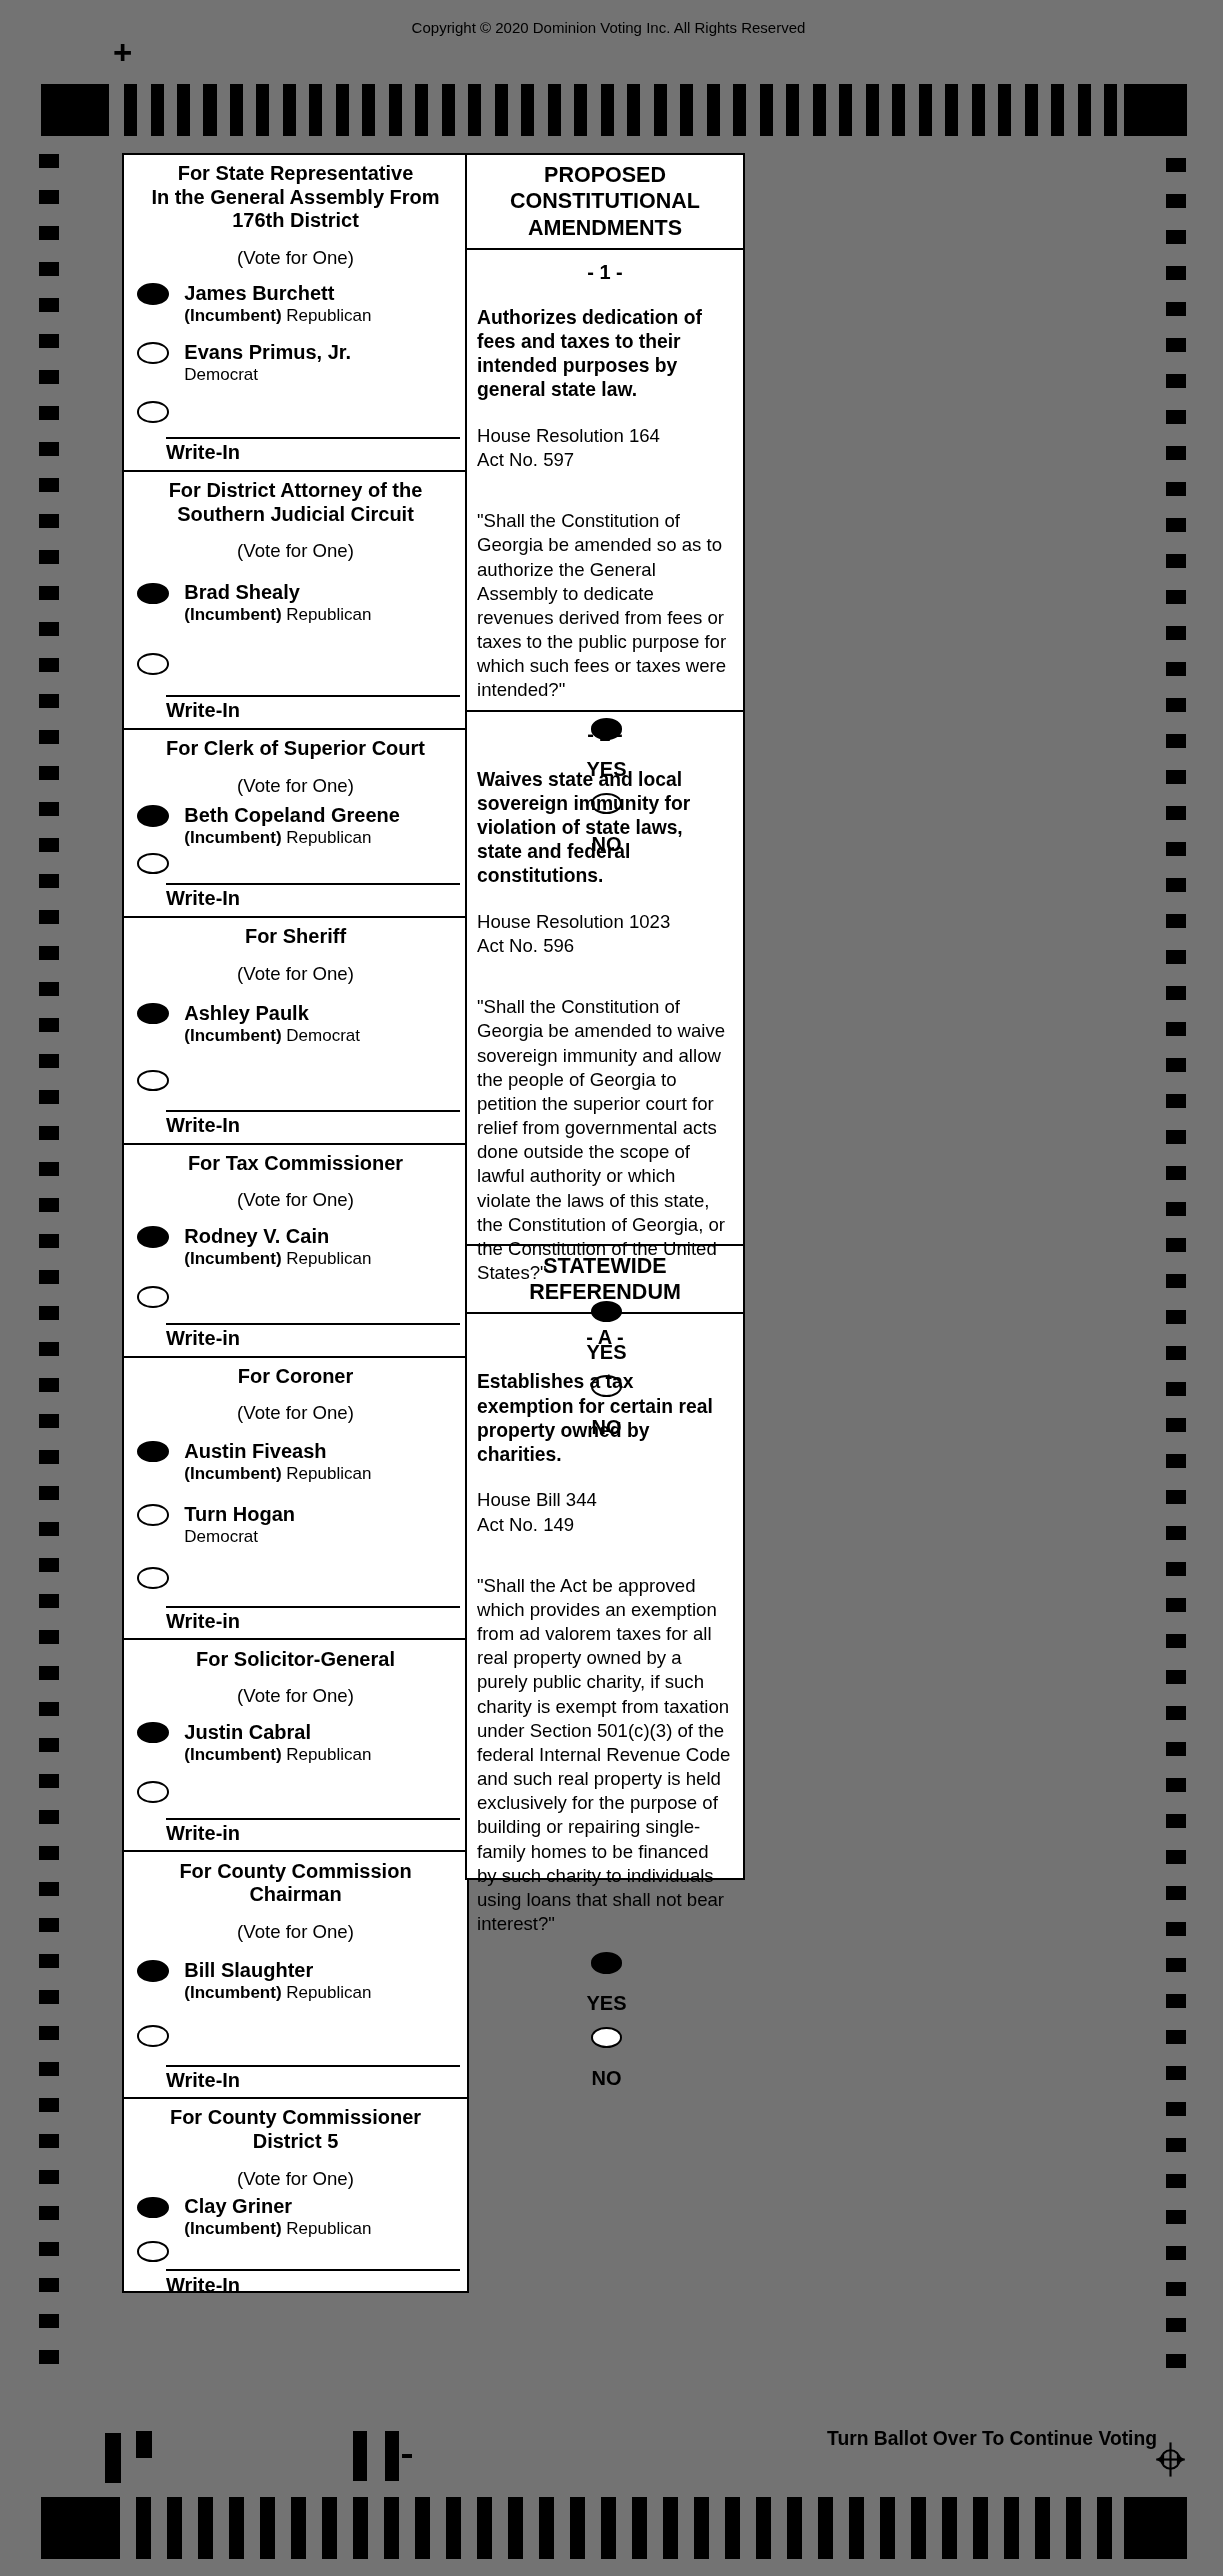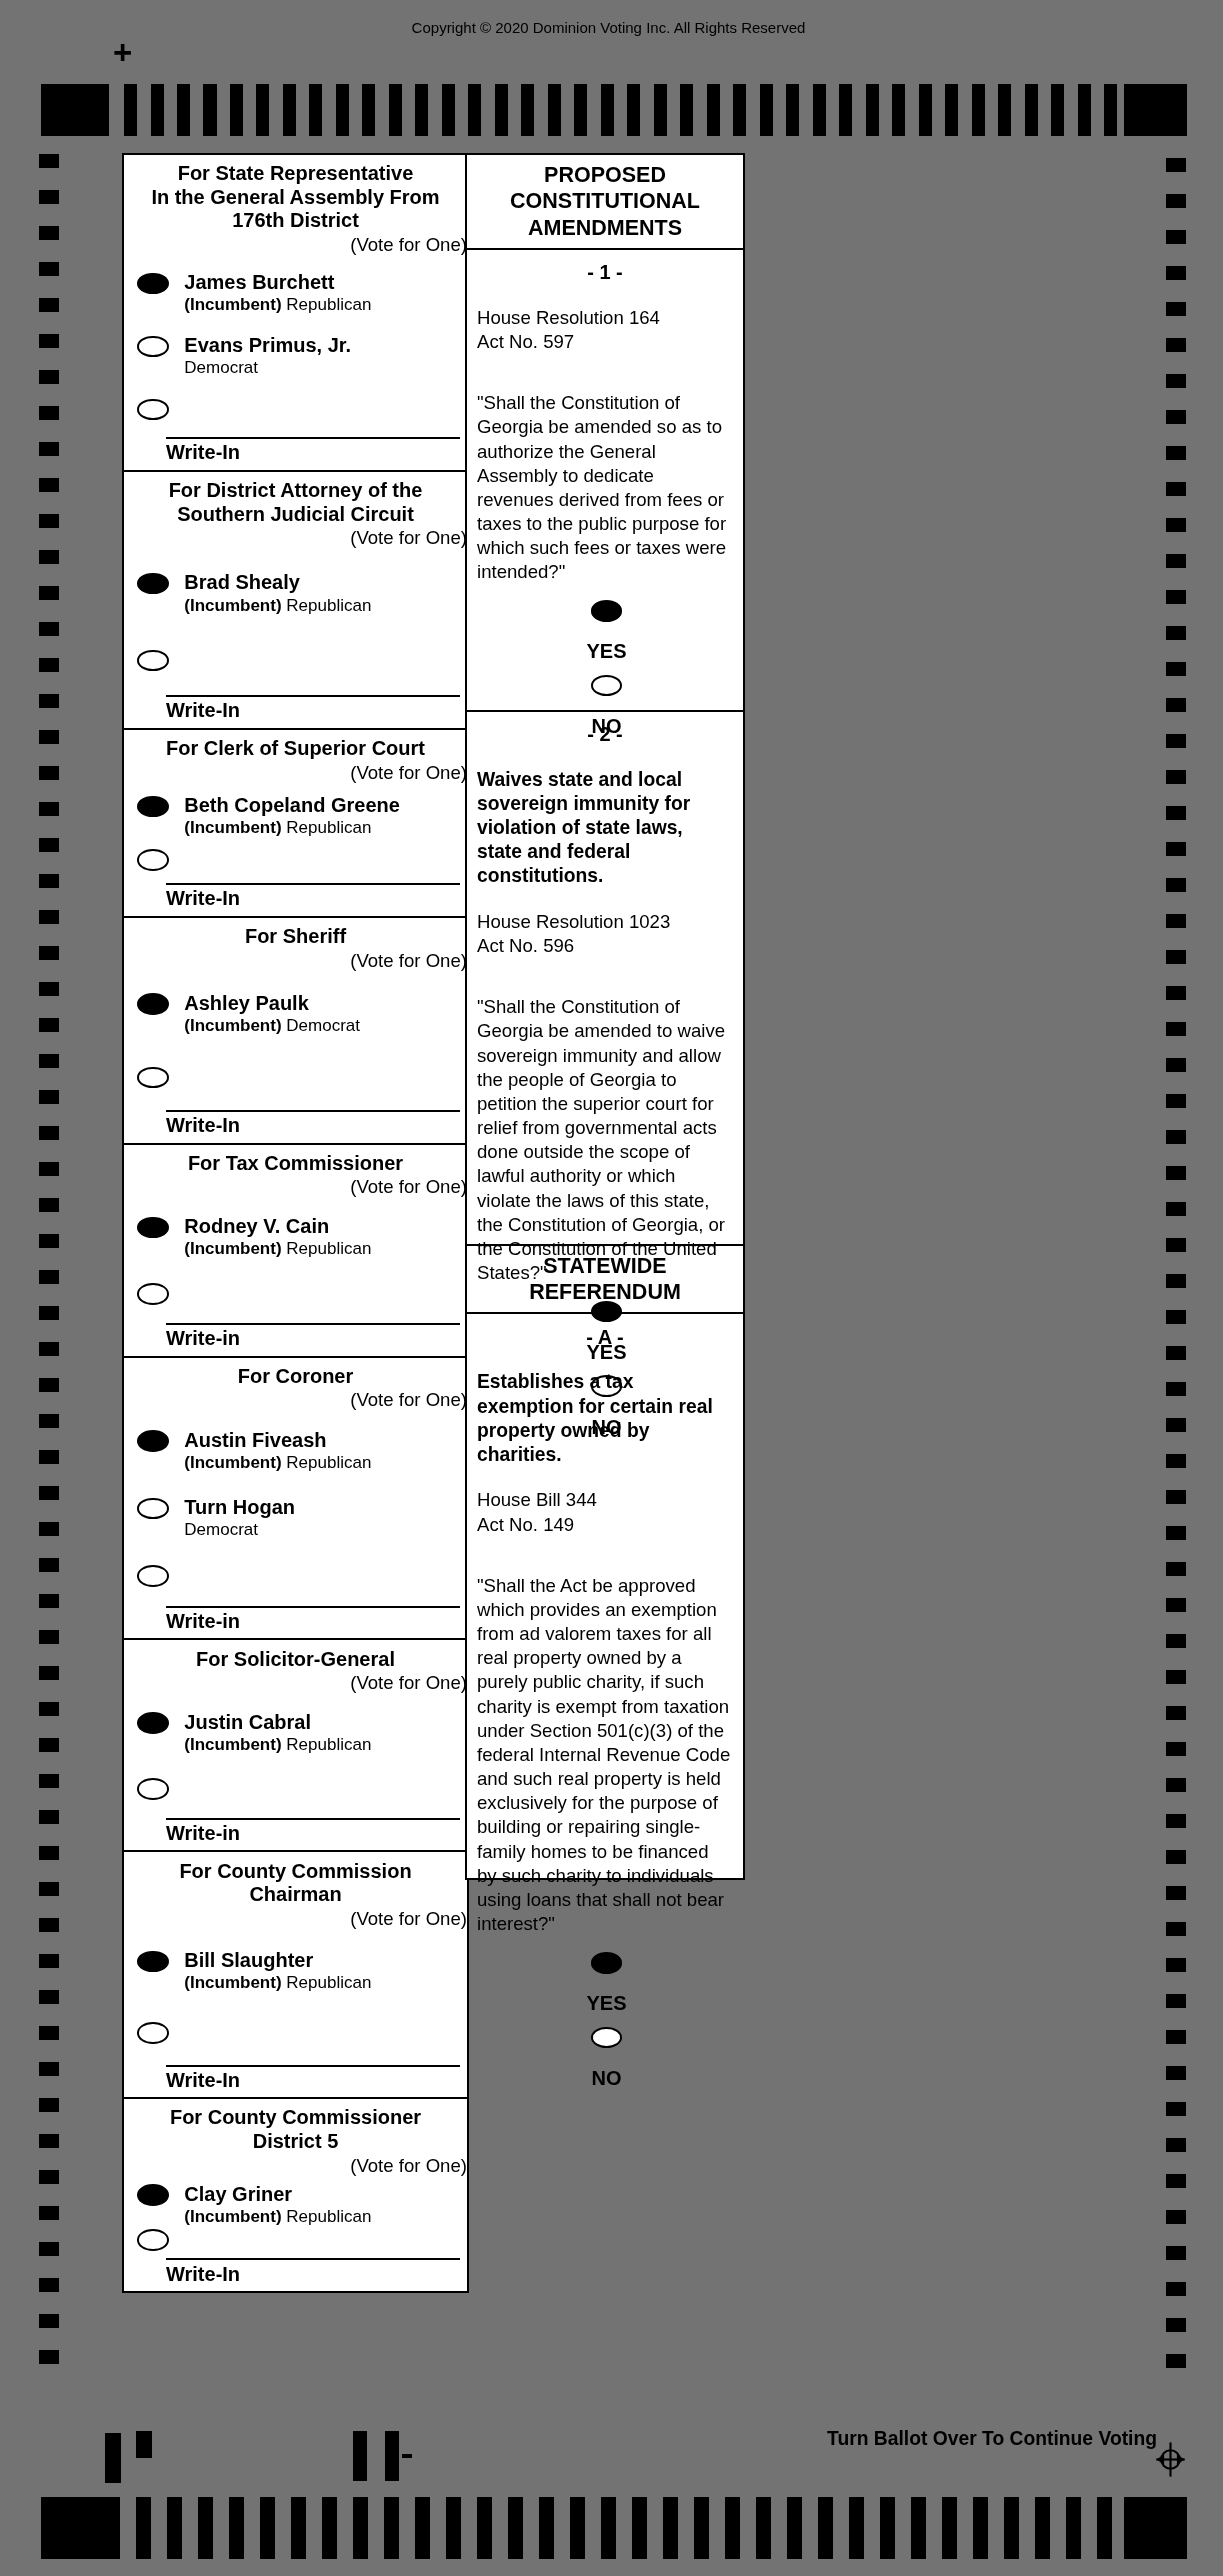--- a/index.html
+++ b/index.html
@@ -30,21 +30,21 @@
   
   .col{position:absolute;top:153px;}
   .col1{left:122px;width:347px;}
   .col2{left:465px;width:280px;border-radius:13px;}
   .box{box-sizing:border-box;border:2.1px solid #000;margin-top:-2.1px;background:#fff;
        display:flex;flex-direction:column;}
   .col .box:first-child{margin-top:0;}
 
   
   .contest-title{font-weight:bold;font-size:20px;line-height:1.18;text-align:center;padding:7.2px 10px 0 10px;}
-  .vote-for{font-size:18.6px;text-align:right;margin-top:1px;}
+  .vote-for{font-size:18.6px;text-align:center;margin-top:14px;}
   .candidates{display:flex;flex-direction:column;flex:1;justify-content:space-around;padding:5.7px 0 0 0;}
   .cand{display:flex;align-items:flex-start;gap:15.8px;padding-left:13px;}
   .bubble{box-sizing:border-box;width:31.5px;height:21.5px;border:2.1px solid #000;border-radius:50%;flex:none;margin-top:1.4px;background:#fff;}
   .bubble.filled{background:#000;}
   .cand-name{font-weight:bold;font-size:20px;line-height:1.1;}
   .cand-detail{font-size:17px;margin-top:2.1px;}
   .qual{font-weight:bold;}
   .writein{margin:7.2px 7.2px 5.7px 42px;border-top:2.1px solid #000;}
   .writein-label{font-weight:bold;font-size:20px;padding-top:2.1px;}
 
@@ -368,20 +368,21 @@
     </div>
   </div>
     </div>
 
   <div class="col col2">
     <div class="box section-header pre">PROPOSED
 CONSTITUTIONAL
 AMENDMENTS</div>
     <div class="box measure" style="height: 464px;">
     <div class="m-number">- 1 -</div>
+    <div class="m-summary">Authorizes dedication of fees and taxes to their intended purposes by general state law.</div>
     <div class="m-authority pre">House Resolution 164
 Act No. 597</div>
     <div class="m-question">"Shall the Constitution of Georgia be amended so as to authorize the General Assembly to dedicate revenues derived from fees or taxes to the public purpose for which such fees or taxes were intended?"</div>
     <div class="m-options">
           <div class="opt">
     <div class="bubble filled"></div>
     <div class="opt-label">YES</div>
   </div>
           <div class="opt">
     <div class="bubble"></div>

